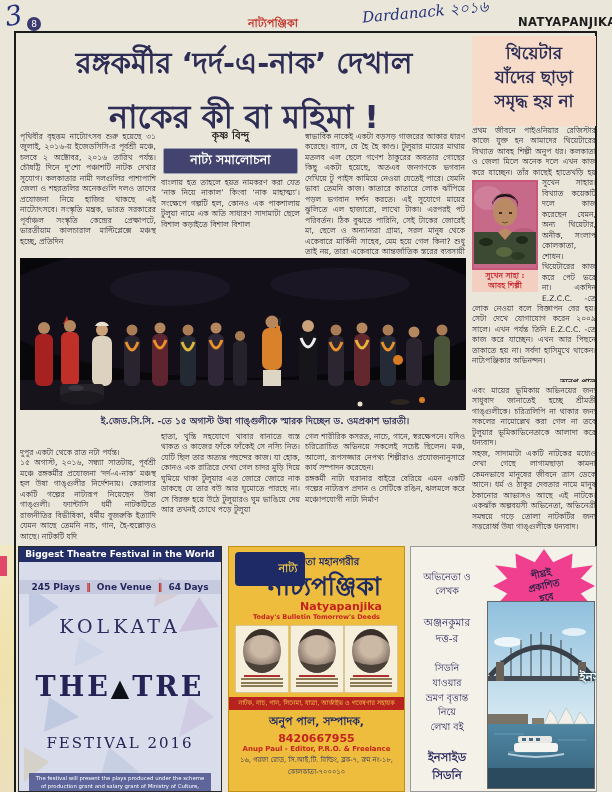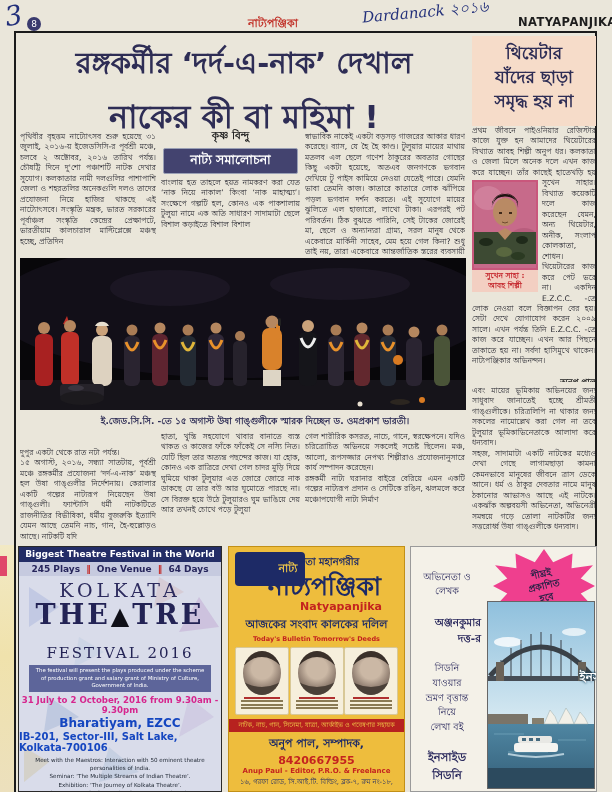--- a/index.html
+++ b/index.html
@@ -37,21 +37,21 @@
   .c7{left:472px;top:386px;width:124px;height:152px;}
   
   .sb-head{left:472px;top:36px;width:124px;height:90px;background:#f6dcc9;color:#2e2d55;font-weight:bold;font-size:17px;line-height:1.4;text-align:center;white-space:pre-line;padding-top:6px;box-sizing:border-box;}
   .sb-body{left:472px;top:126px;width:124px;height:256px;font-size:7.6px;line-height:1.38;text-align:justify;color:#26262f;overflow:hidden;}
   .sb-photo-wrap{float:left;width:66px;margin:2px 4px 2px 0;}
   .sb-photo-frame{border:2px solid #c9577c;background:#c76a8a;}
   .sb-photo-caption{background:#f3cfc2;color:#c3232a;font-weight:bold;font-size:7.5px;text-align:center;line-height:1.35;padding:1px 0;}
   .sb-sign{text-align:right;font-weight:bold;font-size:8.5px;margin-top:10px;color:#222;}
   
   .ad-fest{left:18px;top:546px;width:204px;height:246px;border:1px solid #2a2a2a;background:#d9dcea;box-sizing:border-box;overflow:hidden;}
-  .fest-inner{position:relative;z-index:1;display:flex;flex-direction:column;align-items:center;width:100%;height:100%;}
+  .fest-inner{position:relative;z-index:1;display:flex;flex-direction:column;align-items:center;width:100%;height:100%;gap:18px;}
   .fest-banner{width:100%;background:#232d66;color:#fff;font-size:9px;font-weight:bold;text-align:center;line-height:15px;height:15px;}
   .fest-stats{width:100%;background:#c6cadf;color:#27265c;font-weight:bold;font-size:9px;text-align:center;line-height:14px;height:14px;}
   .fest-stats .sep{color:#c4231f;padding:0 3px;}
   .fest-city{font-family:"DejaVu Serif",serif;font-size:19px;letter-spacing:4px;color:#2c2b5e;margin-top:3px;}
   .fest-theatre{font-family:"DejaVu Serif",serif;font-size:27px;font-weight:bold;letter-spacing:3px;color:#232355;line-height:1;}
   .fest-theatre .tri{color:#101018;font-size:24px;}
   .fest-sub{font-family:"DejaVu Serif",serif;font-size:15px;letter-spacing:2px;color:#232355;margin-top:16px;}
   .fest-blurb{background:rgba(70,80,140,.85);color:#fff;font-size:5.4px;line-height:1.4;text-align:center;padding:2px 6px;margin-top:3px;width:90%;box-sizing:border-box;}
   .fest-dates{color:#d6268e;font-weight:bold;font-size:8.6px;margin-top:3px;text-align:center;}
   .fest-venue{color:#1546c0;font-weight:bold;font-size:12px;margin-top:1px;}
@@ -71,21 +71,21 @@
   .tl{height:2px;background:#8a7a55;margin:1.5px 5px;}
   .tlr{height:2px;background:#b03030;margin:1.5px 8px;}
   .nat-strip{height:13px;background:#b7221f;color:#f4d34b;font-size:6.4px;line-height:13px;text-align:center;margin-top:2px;overflow:hidden;white-space:nowrap;}
   .nat-contact{text-align:center;margin-top:3px;font-size:11px;font-weight:bold;color:#1d2a66;}
   .nat-contact .ph{color:#c4231f;}
   .nat-contact-en{text-align:center;color:#c4231f;font-weight:bold;font-size:7px;}
   .nat-addr{text-align:center;color:#1d2a66;font-size:6.8px;margin-top:1px;}
   
   .ad-book{left:410px;top:546px;width:187px;height:246px;background:#f4f1e8;border:1px solid #9a9a9a;box-sizing:border-box;overflow:hidden;}
   .book-col{position:absolute;left:2px;top:8px;width:68px;text-align:center;color:#2c2b5e;font-size:9.5px;line-height:1.55;white-space:pre-line;}
-  .book-col .bold{font-weight:bold;font-size:10.5px;text-align:right;}
+  .book-col .bold{font-weight:normal;font-size:10.5px;}
   .book-col .title-ref{font-weight:bold;font-size:11.5px;}
   .burst{position:absolute;left:82px;top:2px;width:102px;height:74px;background:#ef3f8e;clip-path:polygon(50% 0%,59% 18%,78% 6%,77% 26%,98% 22%,86% 40%,100% 50%,86% 60%,98% 78%,77% 74%,78% 94%,59% 82%,50% 100%,41% 82%,22% 94%,23% 74%,2% 78%,14% 60%,0% 50%,14% 40%,2% 22%,23% 26%,22% 6%,41% 18%);display:flex;align-items:center;justify-content:center;}
   .burst-text{color:#2c2248;font-weight:bold;font-size:9.5px;line-height:1.25;text-align:center;white-space:pre-line;transform:rotate(-13deg);}
   .book-cover{position:absolute;left:76px;top:54px;width:106px;height:186px;border:1px solid #666;}
   .cover-title{position:absolute;left:76px;top:66px;width:106px;text-align:center;color:#fff;font-weight:bold;font-size:12px;text-shadow:0 0 3px #1c4a66,0 0 2px #1c4a66;}
 </style>
 </head>
 <body>
 
 <div id="page">
@@ -296,21 +296,20 @@
 Theatre Haat: Crafts, Masks, Ornaments and Books.
 Workshop: Body movement, Acting, Light design, Make-up, Costume etc.</div>
     </div>
   </div>
 
   <div class="abs ad-nat">
     <div class="nat-logo">নাট্য</div>
     <div class="nat-tagline">কোলকাতা মহানগরীর</div>
     <div class="nat-title">নাট্যপঞ্জিকা</div>
     <div class="nat-title-en">Natyapanjika</div>
-    <div class="nat-slogan">আজকের সংবাদ কালকের দলিল</div>
     <div class="nat-slogan-en">Today's Bulletin Tomorrow's Deeds</div>
     <div class="nat-cards">
       <div class="nat-card">
           <div class="nat-oval"></div>
           <div class="tlr"></div>
           <div class="tl"></div>
           <div class="tl"></div>
           <div class="tl"></div>
         </div>
       <div class="nat-card">

